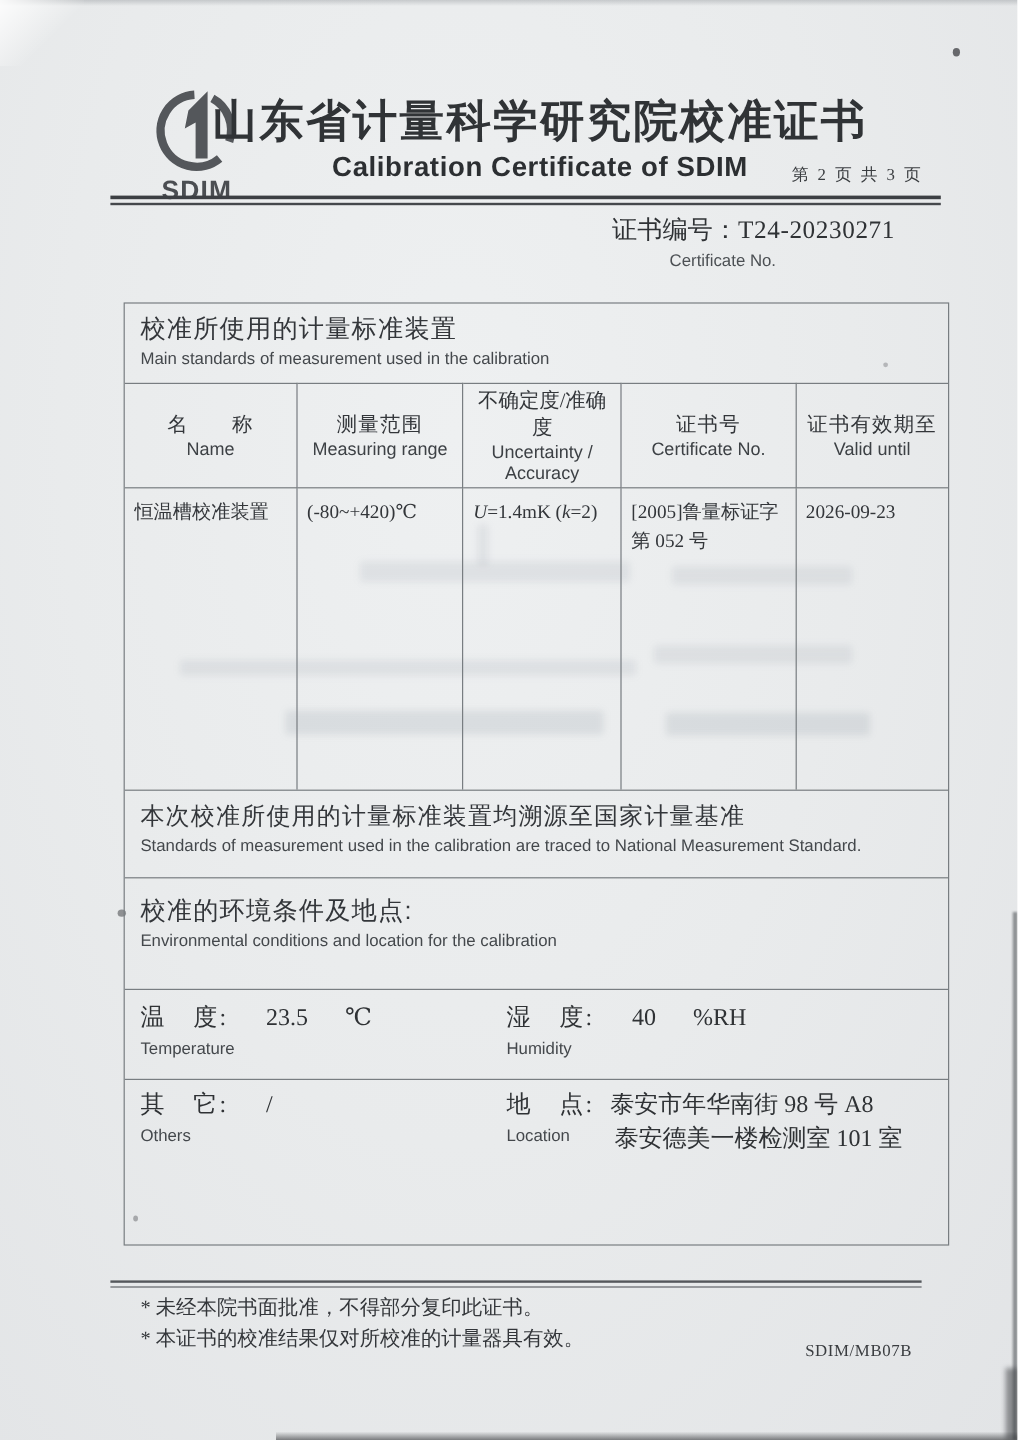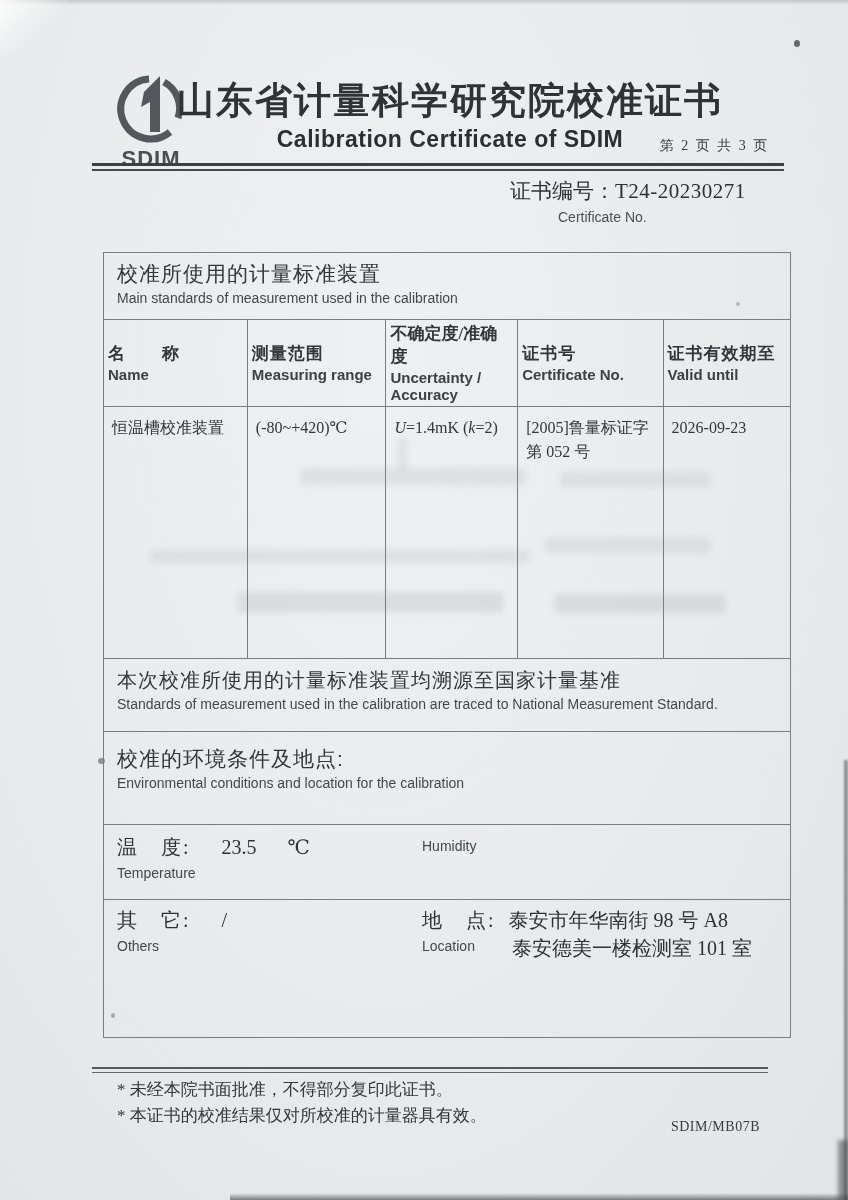--- a/index.html
+++ b/index.html
@@ -21,21 +21,21 @@
   .edge-right{ position:absolute; right:0; top:760px; width:4px; height:440px;
     background:rgba(70,72,76,.55); filter:blur(1px); }
   .edge-bottom{ position:absolute; left:230px; right:0; bottom:0; height:7px;
     background:linear-gradient(to top, rgba(50,52,55,.6), rgba(50,52,55,0)); }
   .corner-br{ position:absolute; right:0; bottom:0; width:10px; height:60px;
     background:rgba(50,52,55,.5); filter:blur(2px); }
   .speck{ position:absolute; background:rgba(60,62,66,.75); border-radius:50%; }
   .smudge{ position:absolute; background:rgba(100,110,125,.10); filter:blur(3px); border-radius:3px; }
 
   
-  .logo{ position:absolute; left:99px; top:74px; width:104px; height:96px; text-align:center; }
+  .logo{ position:absolute; left:112px; top:74px; width:104px; height:96px; text-align:center; }
   .logo svg{ display:block; margin:0 auto; }
   .logo .logo-word{ font-family:"Liberation Sans","DejaVu Sans",sans-serif; font-weight:bold;
     font-size:22px; letter-spacing:1px; color:#4b4e52; line-height:1; margin-top:-2px; }
   .title-zh{ position:absolute; left:130px; top:76px; width:640px; text-align:center;
     font-size:37px; font-weight:600; letter-spacing:2px; color:#303336; }
   .title-en{ position:absolute; left:130px; top:126px; width:640px; text-align:center;
     font-family:"Liberation Sans","DejaVu Sans",sans-serif; font-weight:bold;
     font-size:23px; color:#2c2f32; letter-spacing:.5px; }
   .page-label{ position:absolute; left:642px; top:137px; width:145px; text-align:center;
     font-size:14px; color:#3a3d40; letter-spacing:2px; }
@@ -55,21 +55,21 @@
   .sec-title-en{ font-family:"Liberation Sans","DejaVu Sans",sans-serif;
     font-size:14px; color:#44484c; margin-top:2px; }
 
   .sec-standards{ height:66px; padding:7px 13px 0; border-top:none; }
 
   table.std{ width:100%; border-collapse:collapse; table-layout:fixed; }
   table.std td, table.std th{ border:1px solid #787d81; vertical-align:middle; }
   table.std th:first-child, table.std td:first-child{ border-left:none; }
   table.std th:last-child, table.std td:last-child{ border-right:none; }
   table.std tr.data td{ border-bottom:none; }
-  table.std th{ height:62px; font-weight:bold; text-align:left; padding:2px 4px; }
+  table.std th{ height:62px; font-weight:normal; text-align:center; padding:2px 4px; }
   table.std th .h-zh{ font-size:17px; color:#33363a; letter-spacing:1px; }
   table.std th .h-en{ font-family:"Liberation Sans","DejaVu Sans",sans-serif;
     font-size:15px; color:#3d4145; line-height:1.15; margin-top:1px; }
   table.std tr.data td{ height:252px; vertical-align:top; padding:9px 8px;
     font-size:16px; color:#33363a; line-height:1.5; }
   .ital{ font-style:italic; }
 
   .sec-trace{ height:73px; padding:8px 13px 0; }
   .sec-trace .sec-title-zh{ font-size:20px; }
   .sec-env-head{ height:93px; padding:13px 13px 0; }
@@ -204,20 +204,25 @@
     <div class="sec sec-envrow">
       <div class="env-left">
         <div class="env-line">
           <span class="lab">温　度:</span>
           <span class="val">23.5</span>
           <span class="unit">℃</span>
         </div>
         <div class="env-en">Temperature</div>
       </div>
       <div class="env-right">
+        <div class="env-line">
+          <span class="lab">湿　度:</span>
+          <span class="val">40</span>
+          <span class="unit">%RH</span>
+        </div>
         <div class="env-en">Humidity</div>
       </div>
     </div>
 
     <div class="sec sec-otherrow">
       <div class="env-left">
         <div class="env-line">
           <span class="lab">其　它:</span>
           <span class="val">/</span>
         </div>

